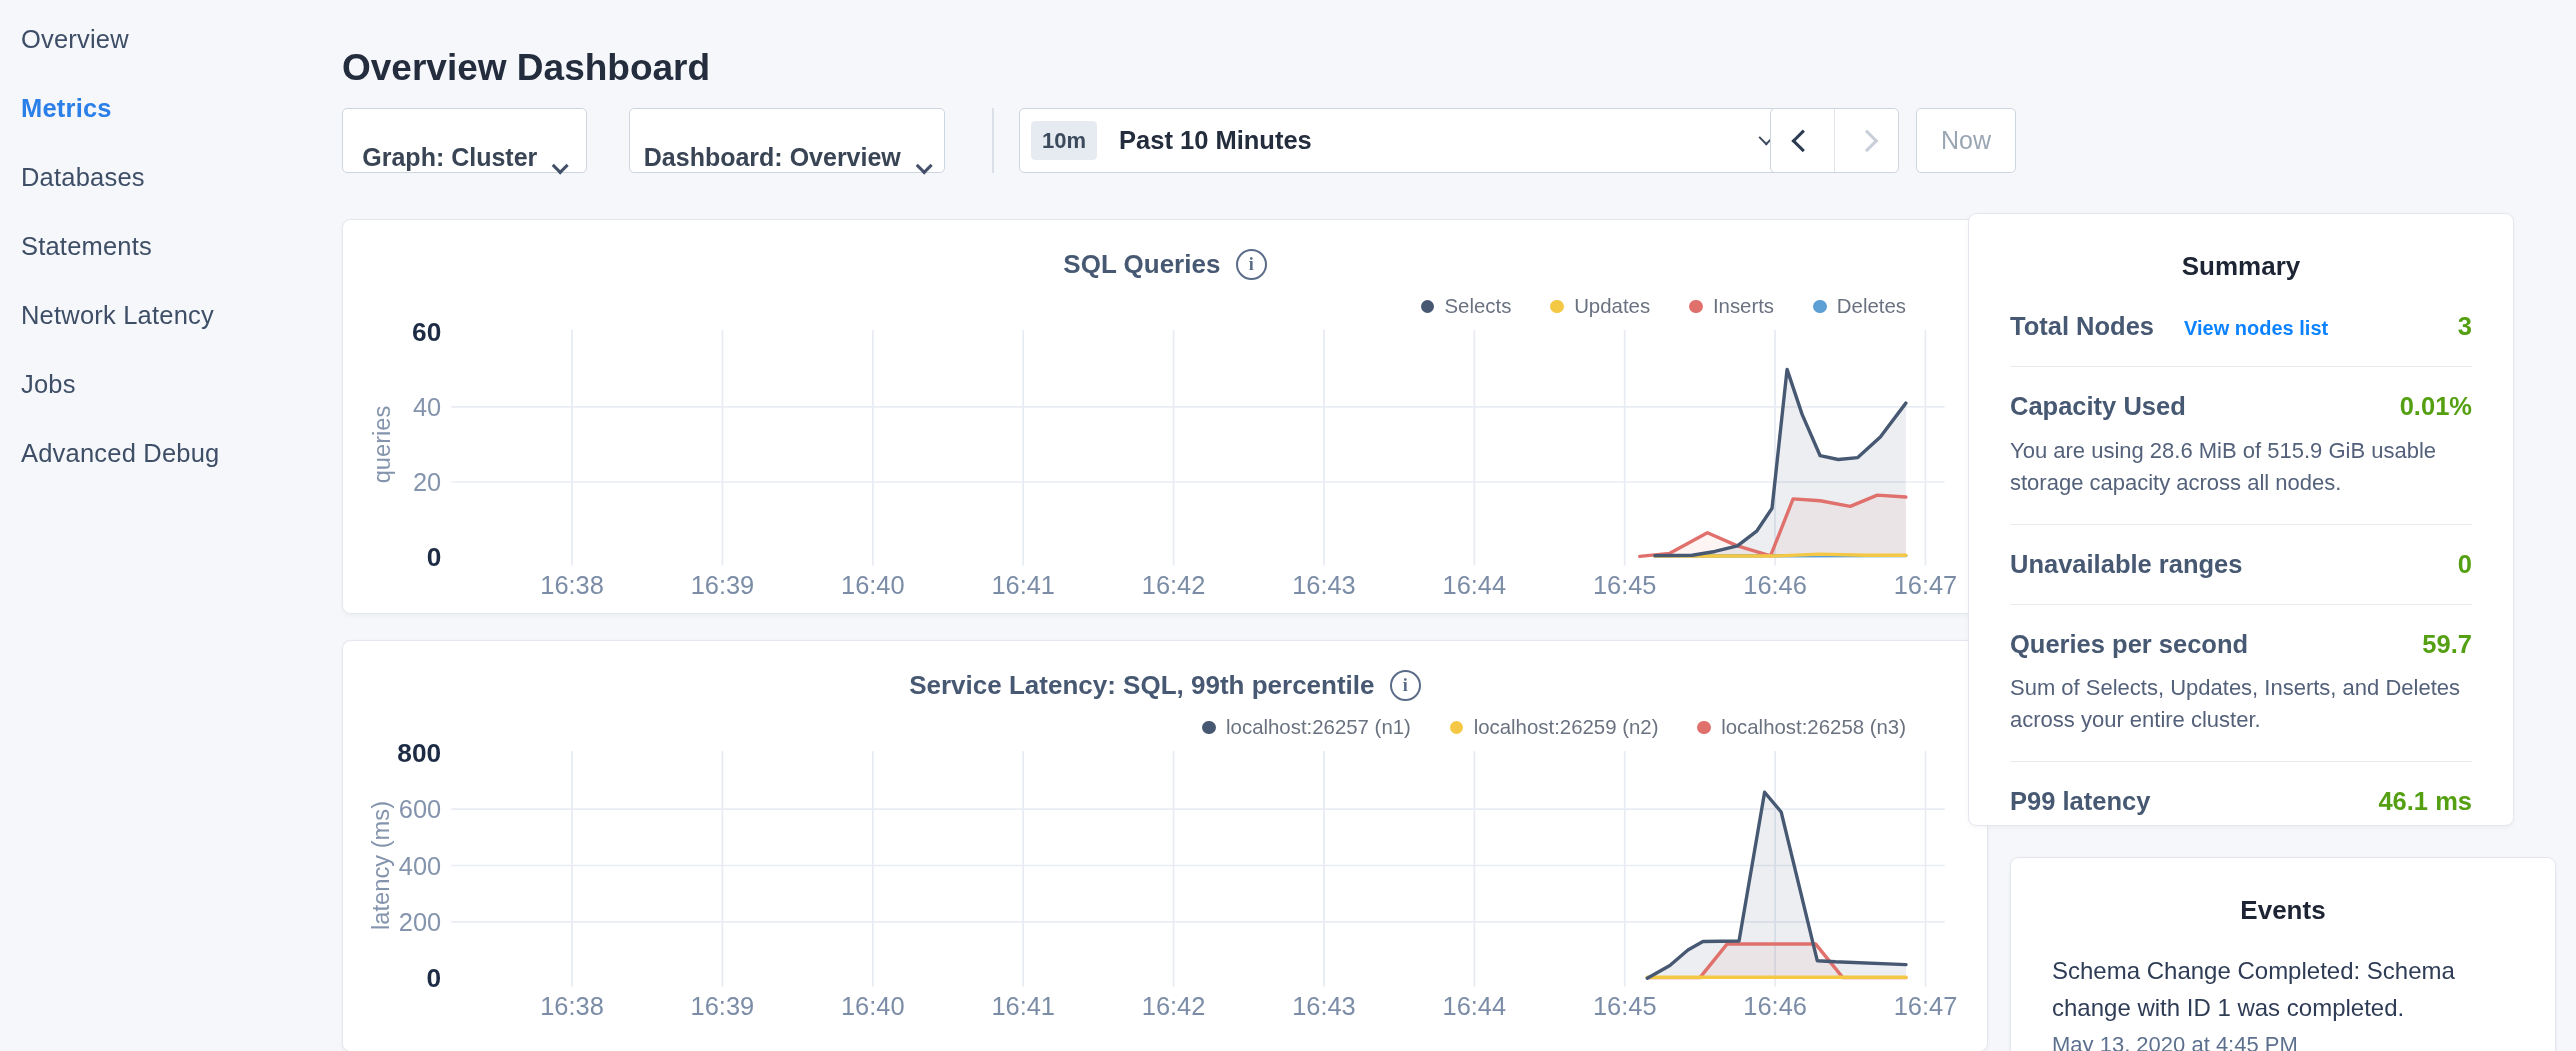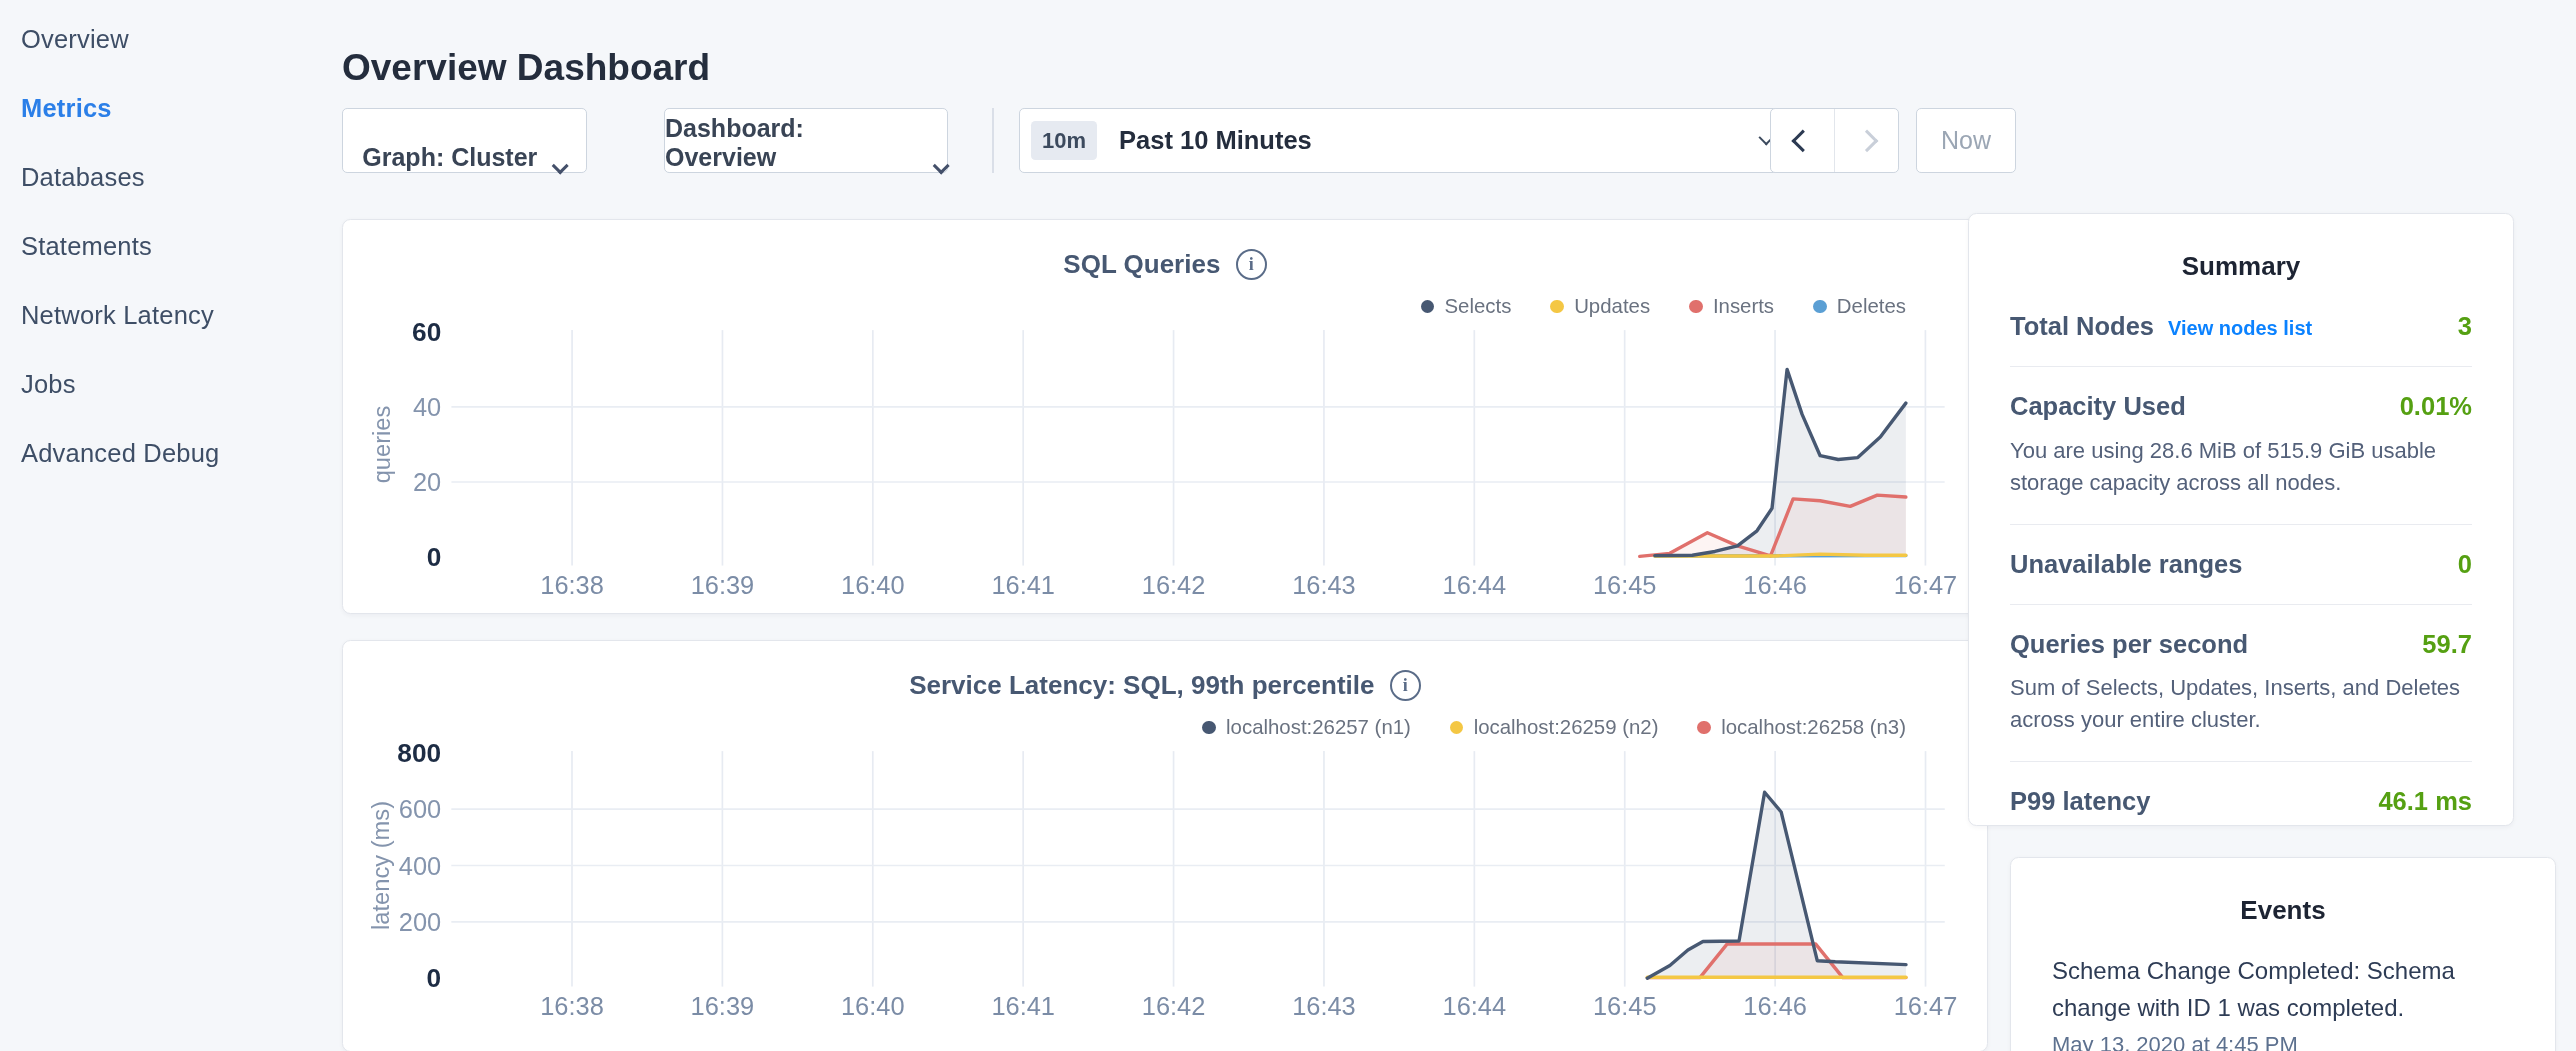--- a/index.html
+++ b/index.html
@@ -11,21 +11,21 @@
   
   .sidebar{position:absolute;left:0;top:0;width:340px;height:100%}
   .nav-list{margin:0;padding:25px 0 0 21px;list-style:none}
   .nav-list li{font-size:25.5px;color:#3e4e66;margin-bottom:40px;cursor:pointer;letter-spacing:0.2px}
   .nav-list li.active{color:#2b7fe8;font-weight:bold}
   
   .page-title{position:absolute;left:342px;top:22px;font-size:37px;font-weight:bold;color:#242d3d}
   .ctl{position:absolute;top:108px;height:65px;background:#fff;border:1.3px solid #cdd5df;border-radius:5.1px;box-sizing:border-box}
   .dd{display:flex;align-items:flex-end;justify-content:center;gap:17px;font-size:25px;font-weight:bold;color:#394455;cursor:pointer}
   #dd-graph{left:342px;width:245px}
-  #dd-dashboard{left:664px;width:284px}
+  #dd-dashboard{left:629px;width:316px}
   .chev{display:inline-block;width:9.4px;height:9.4px;border-right:3px solid #44506a;border-bottom:3px solid #44506a;transform:rotate(45deg);margin-top:-6.8px}
   .vdiv{position:absolute;left:992px;top:108px;width:1.7px;height:65px;background:#dadfe8}
   #timebox{left:1019px;width:764px;display:flex;align-items:center;padding:0 11px;gap:22px;cursor:pointer}
   .time-badge{background:#e6eaf1;border-radius:4.3px;font-size:22px;font-weight:bold;color:#3c4a5e;padding:6.8px 11px}
   .time-label{font-size:25.5px;font-weight:bold;color:#242d3d}
   #timebox .chev{margin-left:auto;width:8.5px;height:8.5px;border-width:2.6px;border-color:#3c4a5e}
   #arrow-group{left:1770px;width:129px;display:flex;padding:0}
   .arrow-btn{flex:1;display:flex;align-items:center;justify-content:center;cursor:pointer}
   .arrow-btn + .arrow-btn{border-left:1.3px solid #e2e6ec}
   .chev-left{display:inline-block;width:12.8px;height:12.8px;border-right:3.8px solid #2c3a52;border-bottom:3.8px solid #2c3a52;transform:rotate(135deg)}
@@ -43,21 +43,21 @@
   .info-icon::after{content:"i";font-size:18px;font-weight:bold;font-family:"Liberation Serif",serif}
   .legend{position:absolute;top:75px;right:81px;display:flex;gap:39px;align-items:center}
   .legend-item{display:flex;align-items:center;gap:10.2px;font-size:20.4px;color:#6a7280}
   .legend-dot{width:13.6px;height:13.6px;border-radius:50%;flex:0 0 auto}
   svg.chart{position:absolute;left:0;top:0;width:100%;height:100%;overflow:visible}
   
   #summary-card{left:1968px;top:213px;width:546px;height:613px;padding:0 41px}
   .panel-title{text-align:center;font-size:26px;font-weight:bold;color:#1d2433;margin:37px 0 5.1px}
   .sum-row{padding:25px 0;border-bottom:1.3px solid #e9ebf0}
   .sum-row:last-child{border-bottom:none}
-  .sum-head{display:flex;align-items:baseline;gap:14px}
+  .sum-head{display:flex;align-items:baseline;gap:30px}
   .sum-label{font-size:25.5px;font-weight:bold;color:#475872}
   .sum-link{font-size:20px;font-weight:bold;color:#0b82ff;text-decoration:none;cursor:pointer}
   .sum-value{margin-left:auto;font-size:25.5px;font-weight:bold;color:#55a012;white-space:nowrap}
   .sum-desc{font-size:22px;color:#54617a;line-height:32px;margin:13.6px 0 0}
   
   #events-card{left:2010px;top:857px;width:546px;height:255px;padding:0 41px}
   .ev-msg{font-size:24px;color:#2e3c55;line-height:37px;margin:25.5px 0 0}
   .ev-date{font-size:22px;color:#5d718f;margin-top:6.8px}
 </style>
 </head>

